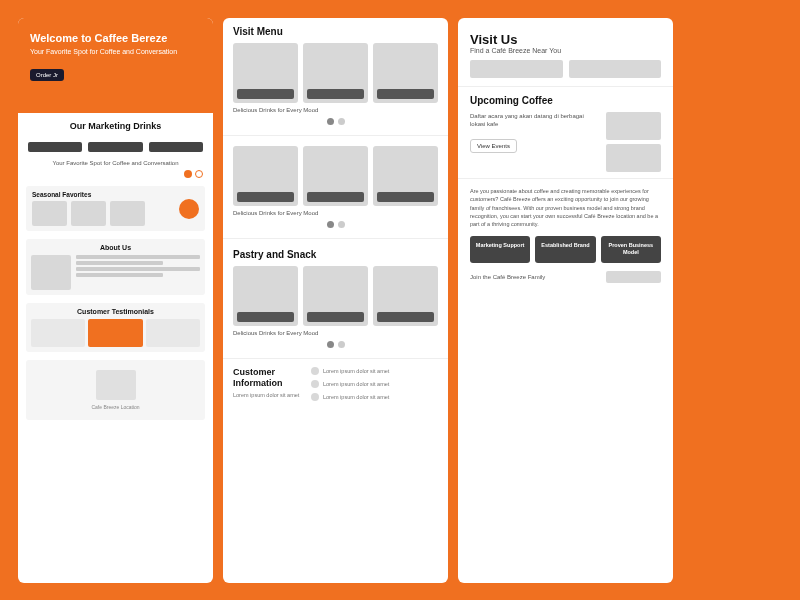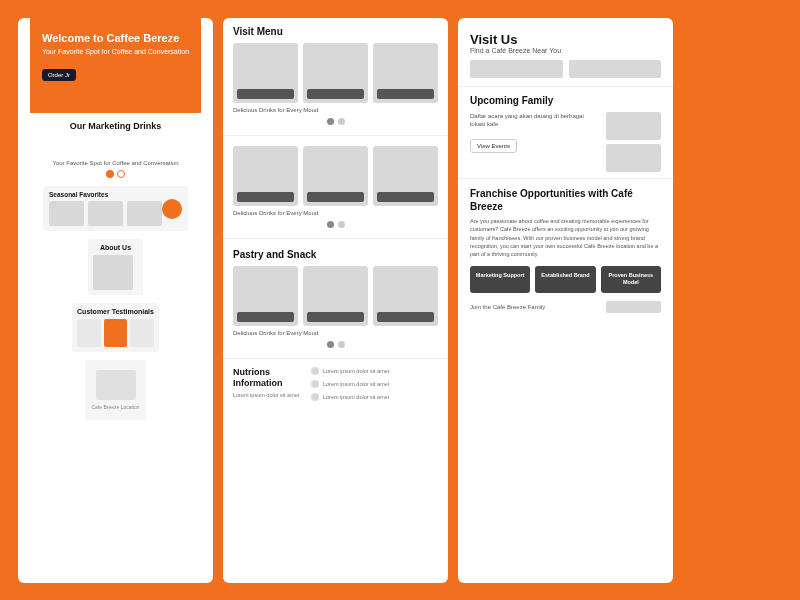--- a/index.html
+++ b/index.html
@@ -32,21 +32,20 @@
     }
 
     
     .left-panel {
       width: 195px;
       height: 565px;
       padding: 0;
       display: flex;
       flex-direction: column;
       overflow: hidden;
-      align-items: center;
     }
     .hero-banner {
       background: #F07020;
       padding: 14px 12px 12px;
       min-height: 95px;
     }
     .hero-title {
       font-size: 11px;
       font-weight: bold;
       color: #fff;
@@ -605,21 +604,21 @@
       <div class="pagination-dots">
         <div class="pdot active"></div>
         <div class="pdot"></div>
       </div>
     </div>
 
     <div class="divider"></div>
 
     <div class="nutrition-section">
       <div class="nutrition-left">
-        <div class="nutrition-title">Nutrions Information</div>
+        <div class="nutrition-title">Customer Information</div>
         <div class="nutrition-sub">Lorem ipsum dolor sit amet</div>
       </div>
       <div class="nutrition-right">
         <div class="nutrition-item">
           <div class="nutrition-dot"></div>
           <div class="nutrition-text">Lorem ipsum dolor sit amet</div>
         </div>
         <div class="nutrition-item">
           <div class="nutrition-dot"></div>
           <div class="nutrition-text">Lorem ipsum dolor sit amet</div>
@@ -637,35 +636,34 @@
     <div class="visit-section">
       <div class="visit-title">Visit Us</div>
       <div class="visit-sub">Find a Café Breeze Near You</div>
       <div class="visit-map-row">
         <div class="map-placeholder"></div>
         <div class="map-placeholder"></div>
       </div>
     </div>
 
     <div class="events-section">
-      <div class="events-title">Upcoming Family</div>
+      <div class="events-title">Upcoming Coffee</div>
       <div class="events-content">
         <div class="events-left">
           <div class="event-text">Daftar acara yang akan datang di berbagai lokasi kafe</div>
           <div class="view-events-btn">View Events</div>
         </div>
         <div class="events-imgs">
           <div class="event-img"></div>
           <div class="event-img"></div>
         </div>
       </div>
     </div>
 
     <div class="franchise-section">
-      <div class="franchise-title">Franchise Opportunities with Café Breeze</div>
       <div class="franchise-desc">Are you passionate about coffee and creating memorable experiences for customers? Café Breeze offers an exciting opportunity to join our growing family of franchisees. With our proven business model and strong brand recognition, you can start your own successful Café Breeze location and be a part of a thriving community.</div>
       <div class="franchise-cards">
         <div class="franchise-card">
           <div class="franchise-card-label">Marketing Support</div>
         </div>
         <div class="franchise-card">
           <div class="franchise-card-label">Established Brand</div>
         </div>
         <div class="franchise-card">
           <div class="franchise-card-label">Proven Business Model</div>

